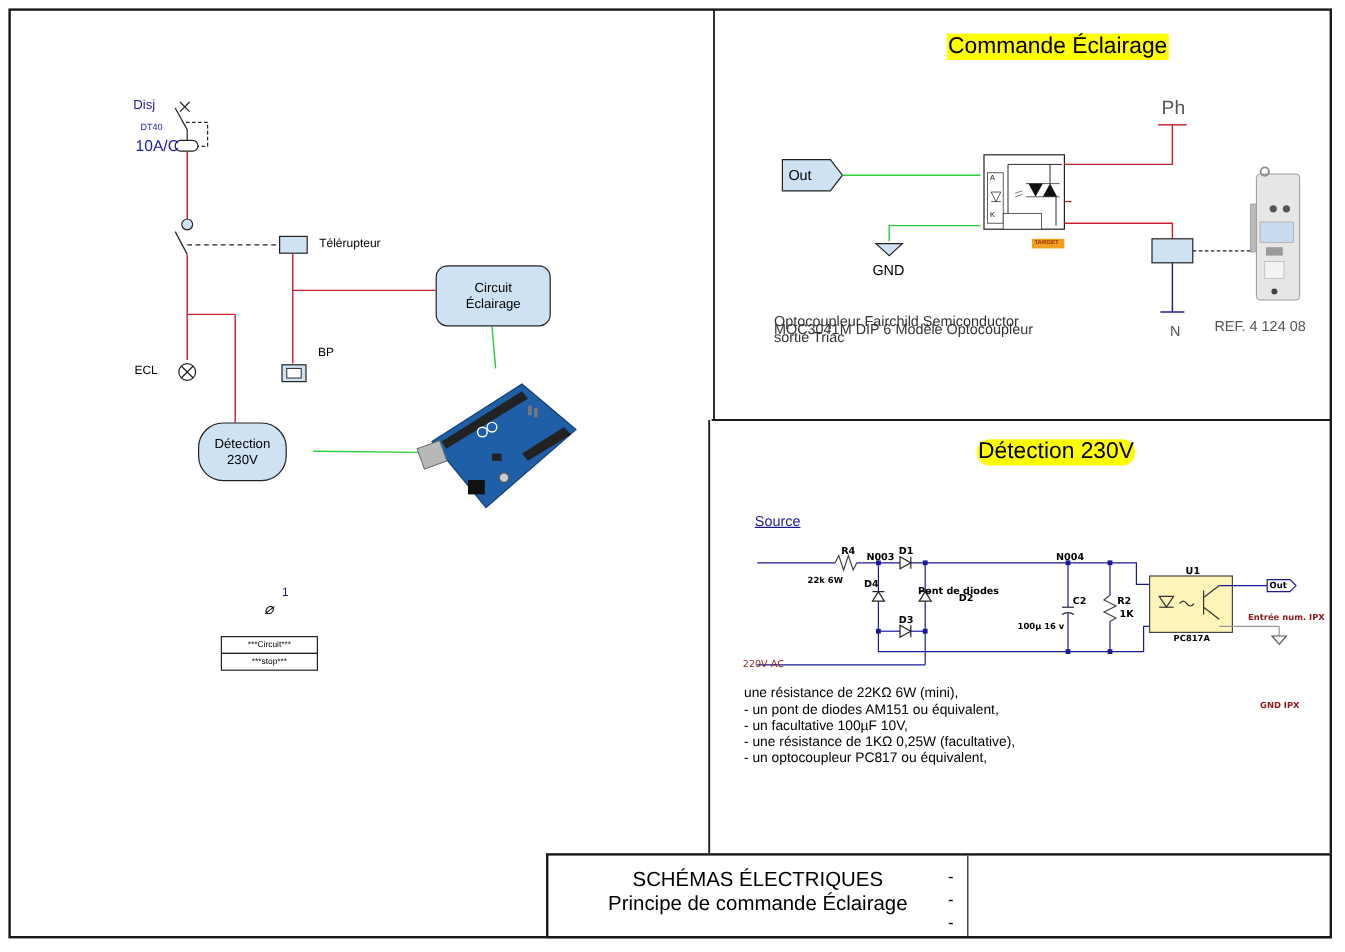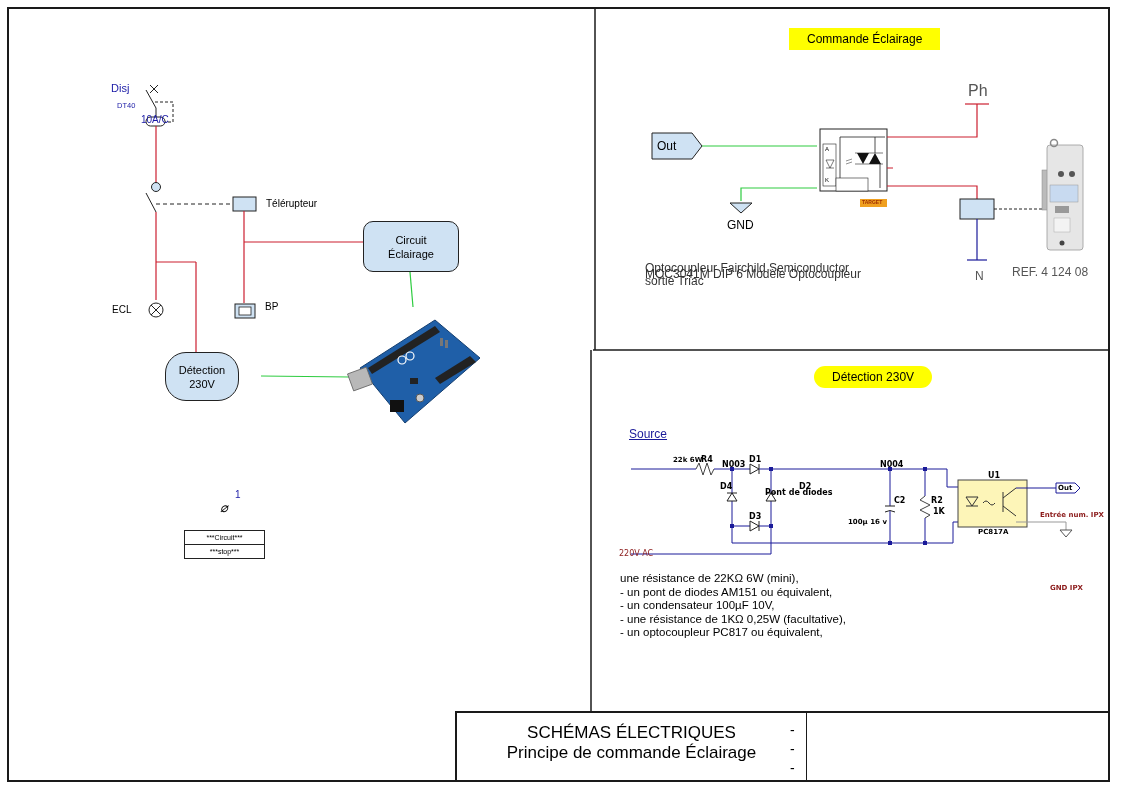--- a/index.html
+++ b/index.html
@@ -2,21 +2,21 @@
 <html><head>
 <meta charset="utf-8">
 <style>
   html, body { margin: 0; padding: 0; background: #ffffff; }
   body { width: 1121px; height: 793px; position: relative; overflow: hidden;
          font-family: "Liberation Sans", sans-serif; color: #000; }
   .abs { position: absolute; }
   svg { position: absolute; left: 0; top: 0; }
   .frame { position: absolute; left: 7px; top: 7px; width: 1103px; height: 775px;
            border: 2px solid #1a1a1a; box-sizing: border-box; }
-  .title-hl { background: #ffff00; font-size: 12px; line-height: 22px; padding: 0 18px; }
+  .title-hl { background: #ffff00; font-size: 19px; line-height: 22px; padding: 0 1px; }
   .label { font-size: 11px; white-space: nowrap; }
   .blue-label { color: #1a1aa6; }
   .block { position: absolute; background: #cfe2f3; border: 1px solid #222; border-radius: 10px;
            display: flex; align-items: center; justify-content: center; text-align: center;
            font-size: 11px; line-height: 14px; box-sizing: border-box; }
   .tbl-cell { position: absolute; border: 1px solid #222; box-sizing: border-box;
               font-size: 7px; text-align: center; line-height: 14px; }
   .cartouche { position: absolute; left: 455px; top: 711px; width: 655px; height: 71px;
                border: 2px solid #1a1a1a; box-sizing: border-box; background: #fff; }
   .cart-left { position: absolute; left: 0; top: 0; width: 350px; height: 100%;
@@ -190,24 +190,24 @@
     <line x1="1016" y1="488" x2="1056" y2="488" stroke="#1a1a99"></line>
     <polyline points="1016,522 1066,522 1066,530" fill="none" stroke="#999"></polyline>
     <polygon points="1060,530 1072,530 1066,537" fill="#fff" stroke="#555"></polygon>
 
     <polygon points="1056,483 1075,483 1080,488 1075,493 1056,493" fill="#fff" stroke="#1a1a99"></polygon>
   </g>
 </svg>
 
 <div class="abs label blue-label" style="left:111px;top:82px;font-size:11px;">Disj</div>
 <div class="abs label blue-label" style="left:117px;top:101px;font-size:7.5px;">DT40</div>
-<div class="abs label blue-label" style="left:113px;top:114px;font-size:10px;margin-left:28px;">10A/C</div>
+<div class="abs label blue-label" style="left:113px;top:114px;font-size:13px;">10A/C</div>
 <div class="abs label" style="left:266px;top:198px;font-size:10px;">Télérupteur</div>
 <div class="abs label" style="left:112px;top:304px;font-size:10px;">ECL</div>
-<div class="abs label" style="left:265px;top:301px;font-size:10px;">BP</div>
+<div class="abs label" style="left:265px;top:289px;font-size:10px;">BP</div>
 
 <div class="block" style="left:363px;top:221px;width:96px;height:51px;">
   <div><span>Circuit</span><br><span>Éclairage</span></div>
 </div>
 <div class="block" style="left:165px;top:352px;width:74px;height:49px;border-radius:21px;">
   <div><span>Détection</span><br><span>230V</span></div>
 </div>
 
 <div class="abs label blue-label" style="left:235px;top:489px;font-size:10px;">1</div>
 <div class="abs label" style="left:220px;top:500px;font-size:13px;font-style:italic;">⌀</div>
@@ -225,43 +225,43 @@
 <div class="abs" style="left:862px;top:199px;font-size:5px;font-weight:bold;color:#a03000;">TARGET</div>
 
 <div class="abs" style="left:645px;top:262px;font-size:12px;line-height:12px;color:#333;">Optocoupleur Fairchild Semiconductor</div>
 <div class="abs" style="left:645px;top:268px;font-size:12px;line-height:12px;color:#333;">MOC3041M DIP 6 Modèle Optocoupleur</div>
 <div class="abs" style="left:645px;top:275px;font-size:12px;line-height:12px;color:#333;">sortie Triac</div>
 
 <div class="abs title-hl" style="left:814px;top:366px;border-radius:11px;">Détection 230V</div>
 <a class="abs" style="left:629px;top:427px;font-size:12px;color:#1a1a99;text-decoration:underline;">Source</a>
 
 <div class="abs sch-small" style="left:701px;top:455px;">R4</div>
-<div class="abs sch-small" style="left:673px;top:456px;font-size:7px;">22k  6W</div>
+<div class="abs sch-small" style="left:673px;top:480px;font-size:7px;">22k  6W</div>
 <div class="abs sch-small" style="left:722px;top:460px;">N003</div>
 <div class="abs sch-small" style="left:749px;top:455px;">D1</div>
 <div class="abs sch-small" style="left:720px;top:482px;">D4</div>
-<div class="abs sch-small" style="left:759px;top:482px;padding-left:40px;">D2</div>
+<div class="abs sch-small" style="left:759px;top:494px;padding-left:40px;">D2</div>
 <div class="abs sch-small" style="left:749px;top:512px;">D3</div>
 <div class="abs sch-small" style="left:765px;top:488px;">Pont de diodes</div>
 <div class="abs sch-small sch-red" style="left:619px;top:509px;font-weight:normal;">220V AC</div>
 <div class="abs sch-small" style="left:880px;top:460px;">N004</div>
 <div class="abs sch-small" style="left:894px;top:496px;text-align:center;">C2</div>
 <div class="abs sch-small" style="left:848px;top:518px;font-size:7px;">100µ   16 v</div>
 <div class="abs sch-small" style="left:931px;top:496px;">R2</div>
 <div class="abs sch-small" style="left:933px;top:507px;">1K</div>
 <div class="abs sch-small" style="left:988px;top:471px;">U1</div>
 <div class="abs sch-small" style="left:978px;top:528px;font-size:7px;">PC817A</div>
 <div class="abs sch-small" style="left:1058px;top:484px;font-size:7px;">Out</div>
 <div class="abs sch-small sch-red" style="left:1040px;top:471px;font-size:7px;">Entrée num. IPX</div>
 <div class="abs sch-small sch-red" style="left:1050px;top:544px;font-size:7px;">GND IPX</div>
 
 <div class="abs parts" style="left:620px;top:572px;">
   <div>une résistance de 22KΩ 6W (mini),</div>
   <div>- un pont de diodes AM151 ou équivalent,</div>
-  <div>- un condensateur 100µF 10V,</div>
+  <div>- un facultative 100µF 10V,</div>
   <div>- une résistance de 1KΩ 0,25W (facultative),</div>
   <div>- un optocoupleur PC817 ou équivalent,</div>
 </div>
 
 <div class="cartouche">
   <div class="cart-left">
     <div>SCHÉMAS ÉLECTRIQUES</div>
     <div>Principe de commande Éclairage</div>
   </div>
   <div class="cart-right">

